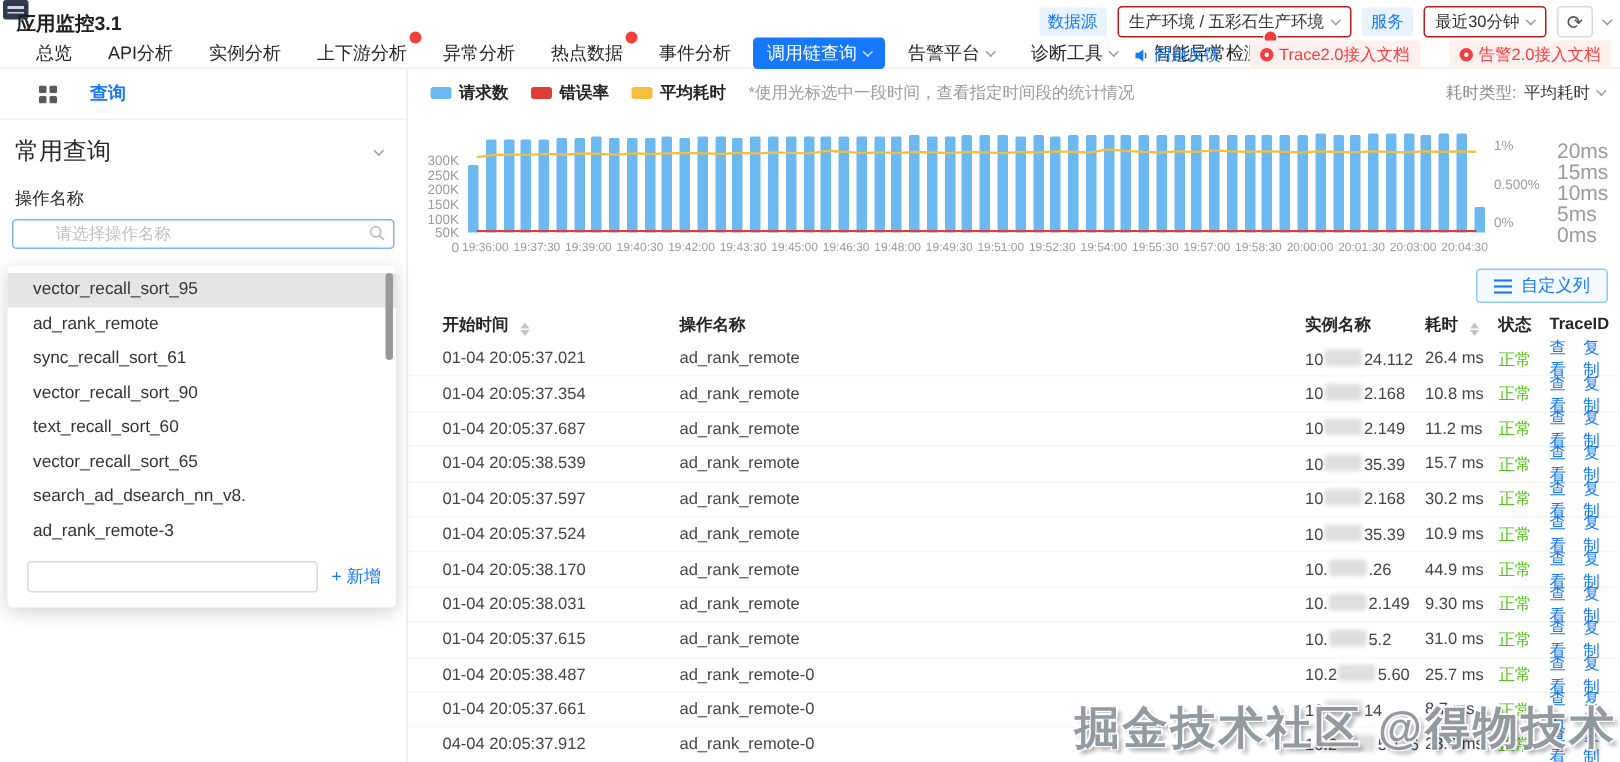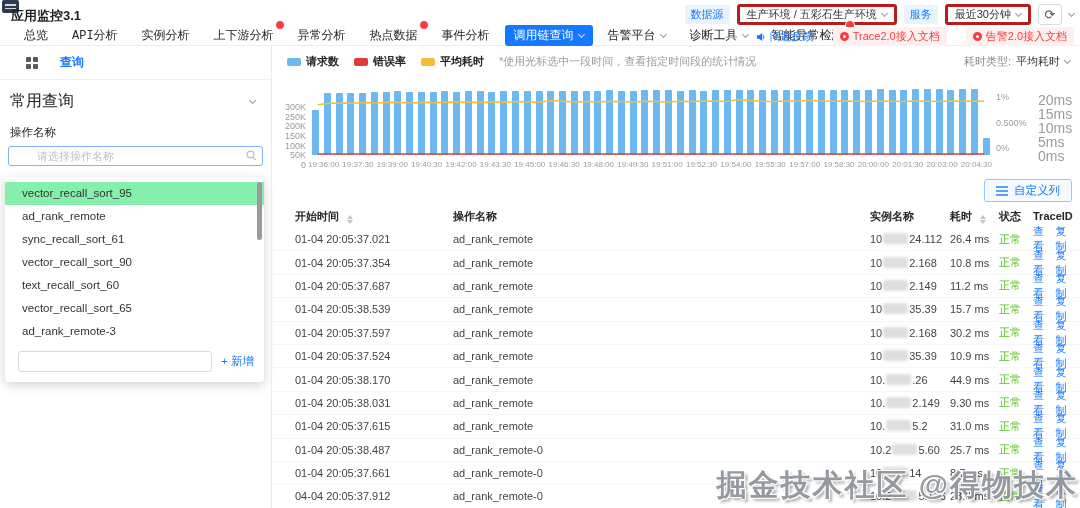--- a/index.html
+++ b/index.html
@@ -7,30 +7,30 @@
   body { font-family:"Liberation Sans", sans-serif; background:#fff; color:#333; position:relative; font-size:12px; }
 
   
   .topbar { position:absolute; top:0; left:0; right:0; height:46px; background:#fff; border-bottom:1px solid #ededed; z-index:10; }
   .burger { position:absolute; top:0; left:2px; width:17px; height:13px; background:#2e3b4e; border-radius:2px;
             display:flex; flex-direction:column; justify-content:center; gap:2px; padding:0 3px; }
   .burger i { display:block; height:1.5px; background:#cfd6de; }
   .app-title { position:absolute; top:7px; left:11px; font-size:13px; font-weight:bold; color:#1f1f1f; }
   .top-controls { position:absolute; top:4px; right:6px; display:flex; align-items:center; gap:7px; font-size:11px; }
   .pill-label { background:#e8f3ff; color:#1677ff; padding:2px 6px; border-radius:2px; }
-  .select-box { display:flex; align-items:center; gap:5px; border:3px solid #b91c1c; border-radius:3px;
+  .select-box { display:flex; align-items:center; gap:5px; border:1px solid #b91c1c; border-radius:3px;
                 padding:2px 7px; background:#fff; color:#333; height:21px; }
   .service-icon { width:12px; height:12px; background:#f7a527; border-radius:2px; display:inline-block; }
   .chev { width:5px; height:5px; border-right:1.3px solid #999; border-bottom:1.3px solid #999;
           transform:rotate(45deg); display:inline-block; margin-top:-3px; }
   .refresh-btn { border:1px solid #d9d9d9; border-radius:3px; width:24px; height:21px; display:flex;
                  align-items:center; justify-content:center; color:#555; font-size:13px; background:#fff; }
 
   .nav-row { position:absolute; top:25px; left:15px; display:flex; gap:6px; align-items:center; font-size:12px; }
-  .nav-item { padding:2px 9px; color:#262626; position:relative; display:flex; align-items:center; gap:5px; white-space:nowrap;font-family:Liberation Mono, monospace; }
+  .nav-item { padding:2px 9px; color:#262626; position:relative; display:flex; align-items:center; gap:5px; white-space:nowrap; }
   .nav-item.active { background:#1677ff; color:#fff; border-radius:3px; }
   .nav-item.active .chev { border-color:#cfe3ff; }
   .badge-dot { position:absolute; top:-5px; right:-2px; width:10px; height:10px; background:#f53f3f;
                border-radius:50%; border:1.5px solid #fff; }
   .nav-right { position:absolute; top:27px; right:6px; display:flex; gap:19px; align-items:center; font-size:11px; }
   .feedback { color:#1677ff; display:flex; gap:4px; align-items:center; }
   .doc-pill { display:flex; align-items:center; gap:4px; background:#fff0f0; color:#f53f3f; padding:2px 7px; border-radius:2px; }
   .doc-dot { width:9px; height:9px; border-radius:50%; background:#f53f3f; position:relative; }
   .doc-dot::after { content:""; position:absolute; left:3px; top:3px; width:3px; height:3px; background:#fff; border-radius:50%; }
 
@@ -43,21 +43,21 @@
   .side-input-wrap { position:relative; margin:0 8px; }
   .side-input { width:100%; height:20px; border:1px solid #d9d9d9; border-radius:3px; font-size:11px;
                 padding:0 7px; color:#333; font-family:"Liberation Sans",sans-serif; outline:none; background:#fff; }
   .side-input::placeholder { color:#c0c0c0; }
   .side-input.focused { border-color:#7fb5f2;padding-left:28px; }
   .search-icon-box { position:absolute; right:6px; top:4px; }
 
   .dropdown-panel { position:absolute; top:131px; left:5px; width:259px; background:#fff; border-radius:4px;
                     box-shadow:0 3px 12px rgba(0,0,0,0.18); z-index:30; padding:5px 0 8px 0; }
   .dd-item { height:23px; line-height:23px; padding-left:17px; font-size:11.5px; color:#333; cursor:pointer; white-space:nowrap; }
-  .dd-item.hl { background:#86efac; }
+  .dd-item.hl { background:#e5e5e5; }
   .dd-scroll { position:absolute; right:2px; top:5px; width:5px; height:58px; background:#9a9a9a; border-radius:3px; }
   .dd-footer { display:flex; align-items:center; gap:9px; padding:8px 10px 2px 13px; }
   .dd-footer input { flex:1; height:21px; border:1px solid #d9d9d9; border-radius:3px; outline:none; }
   .add-link { color:#1677ff; font-size:11.5px; white-space:nowrap; }
 
   
   .main { position:absolute; left:272px; top:46px; right:0; bottom:0; background:#fff; }
   .legend-row { position:absolute; top:8px; left:15px; display:flex; gap:15px; align-items:center; font-size:11px; }
   .legend-item { display:flex; gap:5px; align-items:center; font-weight:bold; color:#262626; }
   .legend-swatch { width:14px; height:8px; border-radius:2px; display:inline-block; }
@@ -202,20 +202,21 @@
     </div>
 
   <div class="dropdown-panel">
     <div id="dd-list">
         <div class="dd-item hl">vector_recall_sort_95</div>
         <div class="dd-item">ad_rank_remote</div>
         <div class="dd-item">sync_recall_sort_61</div>
         <div class="dd-item">vector_recall_sort_90</div>
         <div class="dd-item">text_recall_sort_60</div>
         <div class="dd-item">vector_recall_sort_65</div>
+        <div class="dd-item">search_ad_dsearch_nn_v8.</div>
         <div class="dd-item">ad_rank_remote-3</div>
       </div>
     <div class="dd-footer">
       <input style="">
       <span class="add-link">+ 新增</span>
     </div>
     <span class="dd-scroll"></span>
   </div>
 </div>
 

